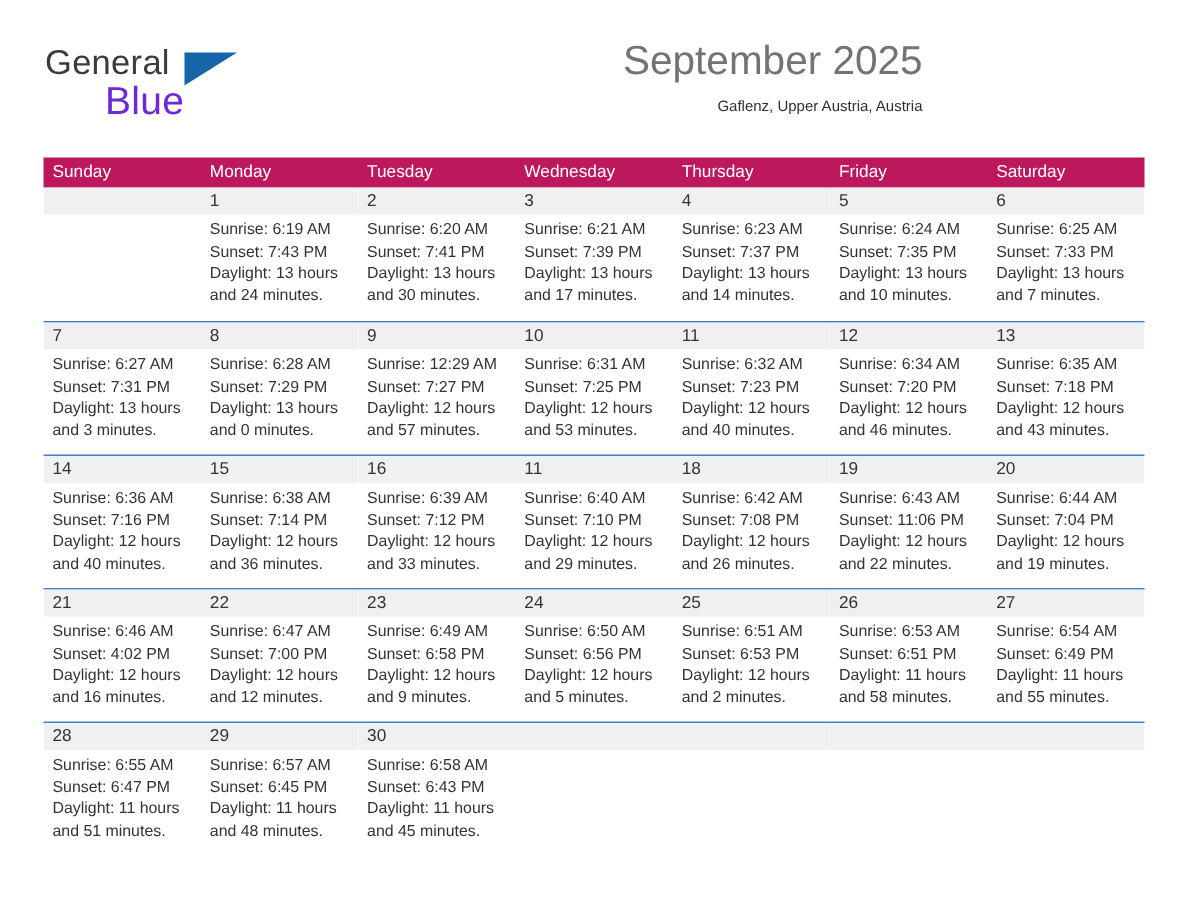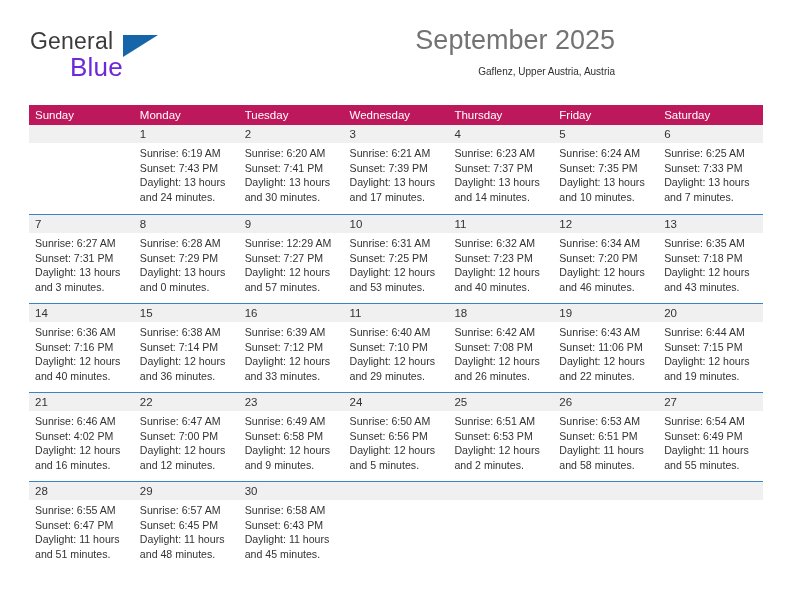--- a/index.html
+++ b/index.html
@@ -351,21 +351,21 @@
               <div>Sunrise: 6:43 AM</div>
               <div>Sunset: 11:06 PM</div>
               <div>Daylight: 12 hours</div>
               <div>and 22 minutes.</div>
             </div>
           </div>
           <div class="day">
             <div class="day-num-bar">20</div>
             <div class="day-info">
               <div>Sunrise: 6:44 AM</div>
-              <div>Sunset: 7:15 PM</div>
+              <div>Sunset: 7:04 PM</div>
               <div>Daylight: 12 hours</div>
               <div>and 19 minutes.</div>
             </div>
           </div>
         </div>
         <div class="week">
           <div class="day">
             <div class="day-num-bar">21</div>
             <div class="day-info">
               <div>Sunrise: 6:46 AM</div>

